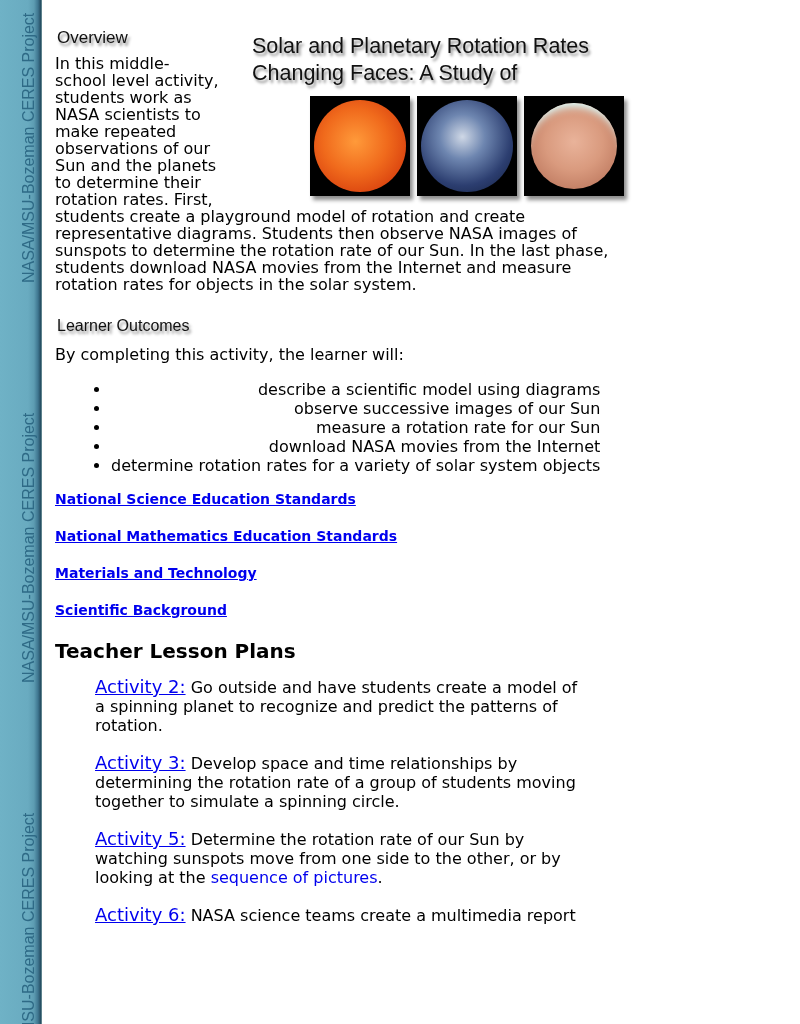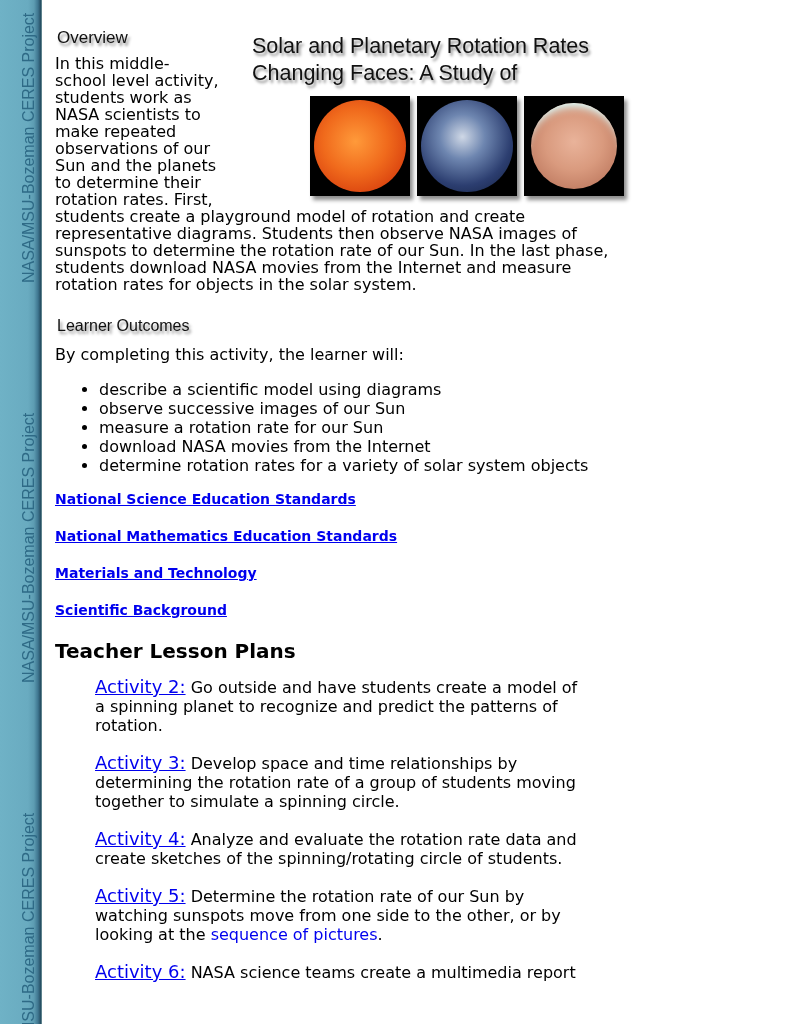--- a/index.html
+++ b/index.html
@@ -39,21 +39,21 @@
   .sun { background: radial-gradient(circle at 45% 45%, #ff9a3a 0%, #f06a1c 45%, #d8400e 80%, #b22a08 100%); }
   .earth { background: radial-gradient(circle at 45% 40%, #cfd8e6 0%, #6e86b0 30%, #2c3e70 65%, #101c3a 100%); }
   .mars { width: 86px; height: 86px; background: radial-gradient(circle at 50% 45%, #e9b39a 0%, #d99a7e 45%, #c07c62 80%, #9a5e48 100%); box-shadow: inset 0 10px 8px -6px #dff; }
   .overview-p {
     position: absolute; left: 0; top: 55px; width: 560px;
     line-height: 17px; margin: 0;
   }
   .float-spacer { float: right; width: 395px; height: 150px; }
   .outcomes-h { position: absolute; left: 2px; top: 317px; font-size: 16px; }
   .intro { position: absolute; left: 0; top: 345px; margin: 0; line-height: 19px; }
-  .outcome-list { position: absolute; left: 4px; top: 380px; margin: 0; padding-left: 40px; line-height: 19px; }
+  .outcome-list { position: absolute; left: 16px; top: 380px; margin: 0; padding-left: 40px; line-height: 19px; text-align: right; }
   .outcome-list li { margin: 0; }
   a { color: #0000ee; }
   .std-link { position: absolute; left: 0; font-weight: bold; font-size: 14px; color: #0000ee; text-decoration: underline; }
   .plans-h { position: absolute; left: 0; top: 639px; font-weight: bold; font-size: 20px; margin: 0; }
   .activities { position: absolute; left: 40px; top: 677px; width: 495px; }
   .activity { margin: 0 0 18px 0; line-height: 19px; }
   .act-link { font-size: 18px; color: #0000ee; text-decoration: underline; }
 </style>
 </head>
 <body>
@@ -99,17 +99,16 @@
   <a class="std-link" style="top:491px;">National Science Education Standards</a>
   <a class="std-link" style="top:528px;">National Mathematics Education Standards</a>
   <a class="std-link" style="top:565px;">Materials and Technology</a>
   <a class="std-link" style="top:602px;">Scientific Background</a>
 
   <p class="plans-h">Teacher Lesson Plans</p>
 
   <div class="activities">
     <p class="activity"><a class="act-link">Activity 2:</a><span> Go outside and have students create a model of a spinning planet to recognize and predict the patterns of rotation.</span></p>
     <p class="activity"><a class="act-link">Activity 3:</a><span> Develop space and time relationships by determining the rotation rate of a group of students moving together to simulate a spinning circle.</span></p>
-    <p class="activity"><a class="act-link">Activity 4:</a><span> Analyze and evaluate the rotation rate data and create sketches of the spinning/rotating circle of students.</span></p>
     <p class="activity"><a class="act-link">Activity 5:</a><span> Determine the rotation rate of our Sun by watching sunspots move from one side to the other, or by looking at the </span><a>sequence of pictures</a><span>.</span></p>
     <p class="activity"><a class="act-link">Activity 6:</a><span> NASA science teams create a multimedia report</span></p>
   </div>
 </div>
 
 </body></html>

